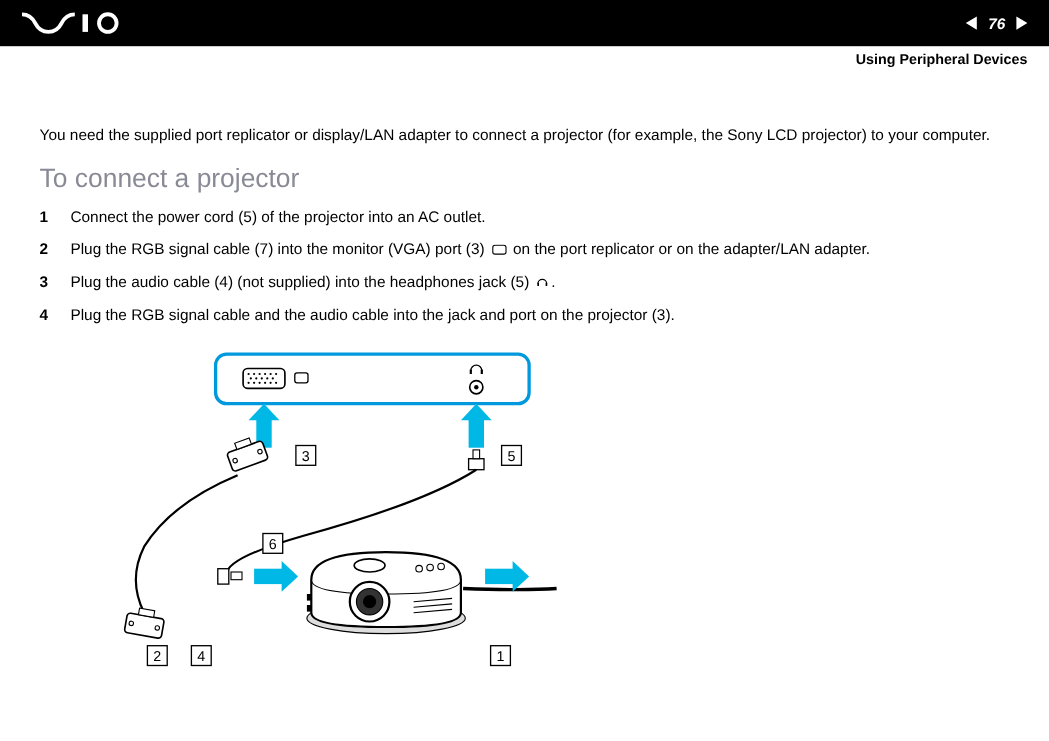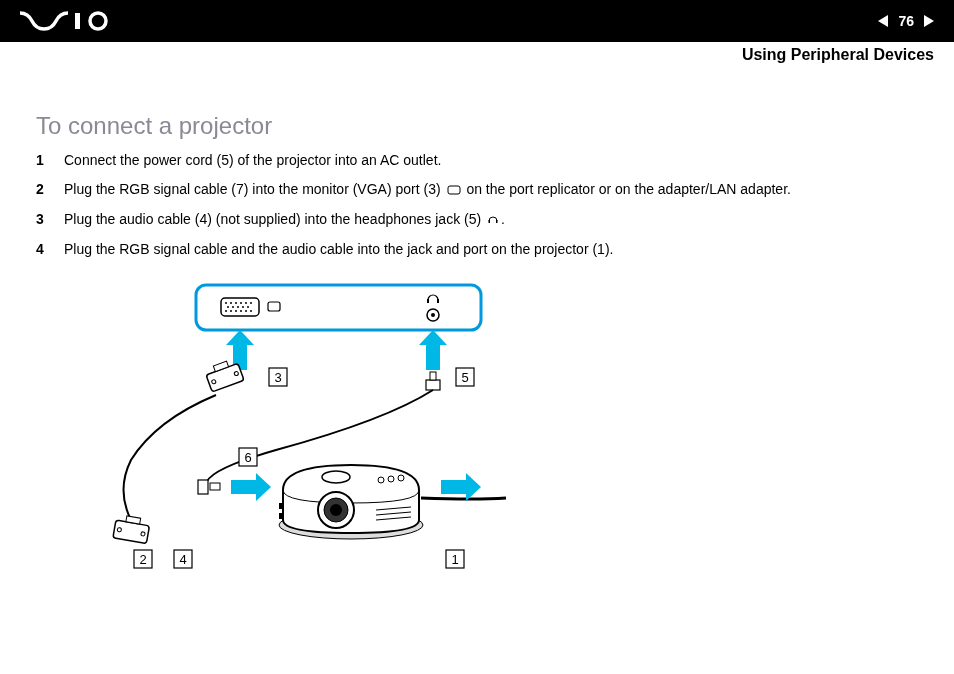--- a/index.html
+++ b/index.html
@@ -38,30 +38,31 @@
       border-top: 6px solid transparent;
       border-bottom: 6px solid transparent;
       border-right: 10px solid #fff;
     }
     .nav-next {
       border-top: 6px solid transparent;
       border-bottom: 6px solid transparent;
       border-left: 10px solid #fff;
     }
     .page-num {
+      font-style: italic;
       font-weight: bold;
       font-size: 14px;
       margin: 0 4px;
     }
     .section-name {
       position: absolute;
       right: 20px;
       top: 46px;
       font-weight: bold;
-      font-size: 16px;
+      font-size: 13px;
       color: #000;
     }
     .content {
       padding: 70px 36px 20px 36px;
     }
     .title {
       color: #3947d4;
       font-size: 24px;
       font-weight: normal;
       margin-bottom: 10px;
@@ -120,20 +121,21 @@
   <div class="nav-area">
     <div class="nav-arrow nav-prev"></div>
     <span class="page-num">76</span>
     <div class="nav-arrow nav-next"></div>
   </div>
 </div>
 
 <div class="section-name">Using Peripheral Devices</div>
 
 <div class="content">
+  <p class="intro">You need the supplied port replicator or display/LAN adapter to connect a projector (for example, the Sony LCD projector) to your computer.</p>
   <h2 class="subtitle">To connect a projector</h2>
 
   <ol class="step-list">
     <li class="step-item">
       <span class="step-num">1</span>
       <span class="step-text">Connect the power cord (5) of the projector into an AC outlet.</span>
     </li>
     <li class="step-item">
       <span class="step-num">2</span>
       <span class="step-text">
@@ -147,21 +149,21 @@
       <span class="step-text">
         <span>Plug the audio cable (4) (not supplied) into the headphones jack (5) </span><span class="headphone-icon"><svg width="12" height="12" viewBox="0 0 12 12">
               <path d="M2 8 A4 4 0 0 1 10 8" stroke="#000" stroke-width="1" fill="none"></path>
               <rect x="1.5" y="7" width="1.5" height="3" fill="#000"></rect>
               <rect x="9" y="7" width="1.5" height="3" fill="#000"></rect>
             </svg></span><span>.</span>
       </span>
     </li>
     <li class="step-item">
       <span class="step-num">4</span>
-      <span class="step-text">Plug the RGB signal cable and the audio cable into the jack and port on the projector (1).</span>
+      <span class="step-text">Plug the RGB signal cable and the audio cable into the jack and port on the projector (3).</span>
     </li>
   </ol>
 
   <div class="diagram">
     <svg width="450" height="300" viewBox="0 0 450 300">
 
       <rect x="120" y="5" width="285" height="45" rx="10" fill="none" stroke="#0099dd" stroke-width="3"></rect>
 
       <rect x="145" y="18" width="38" height="18" rx="4" fill="none" stroke="#000" stroke-width="1.5"></rect>
       <g fill="#000">

